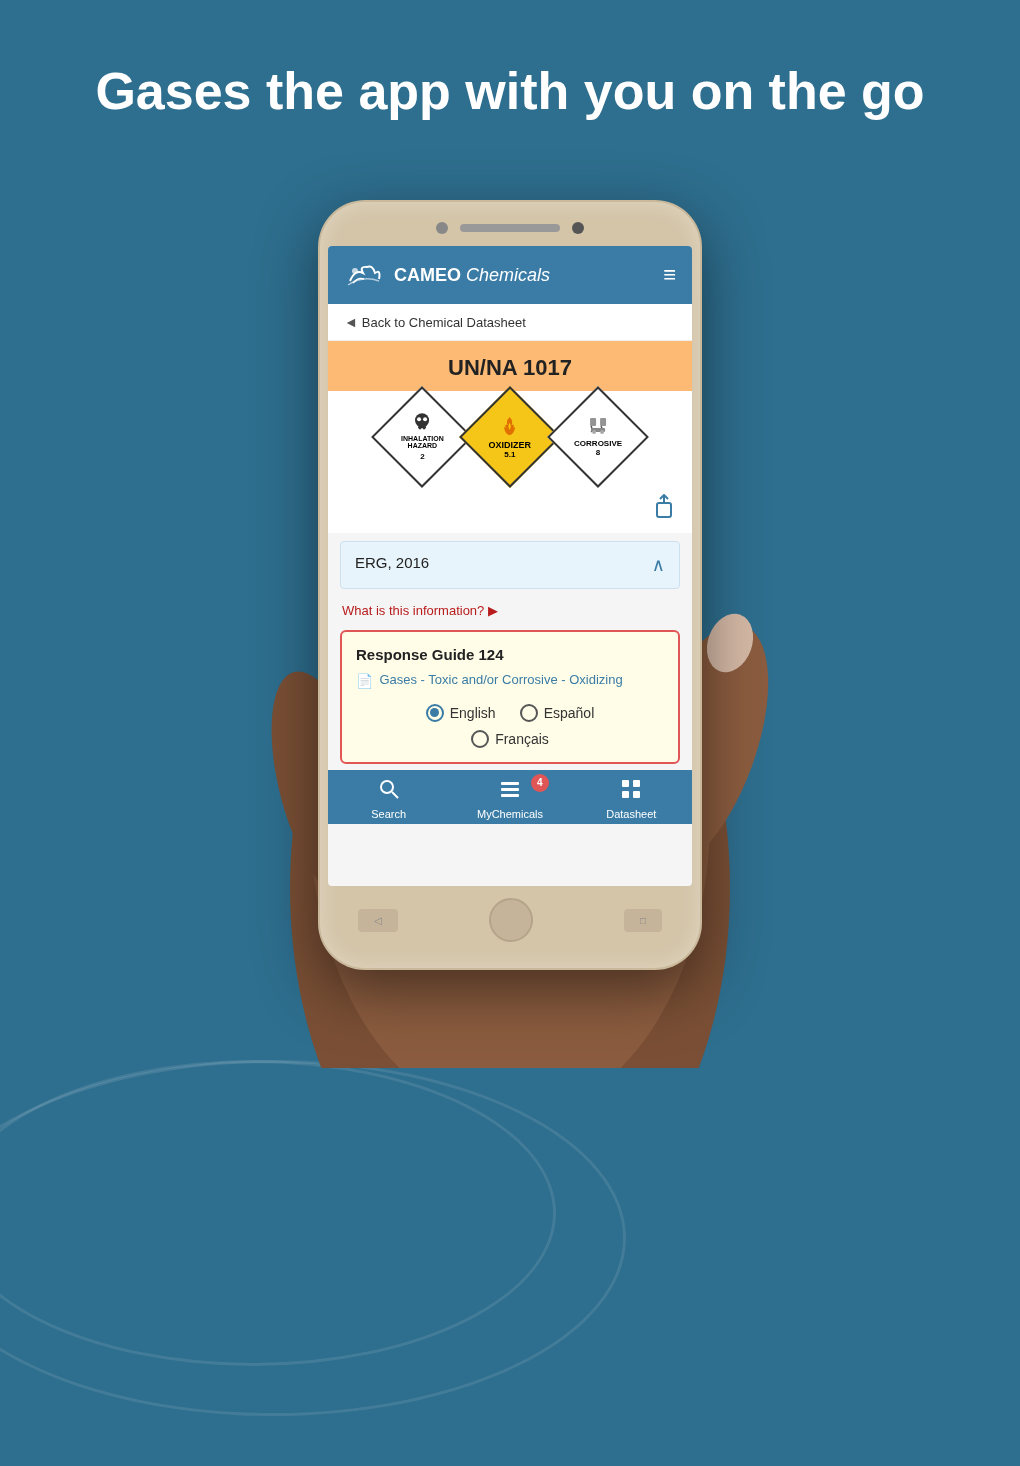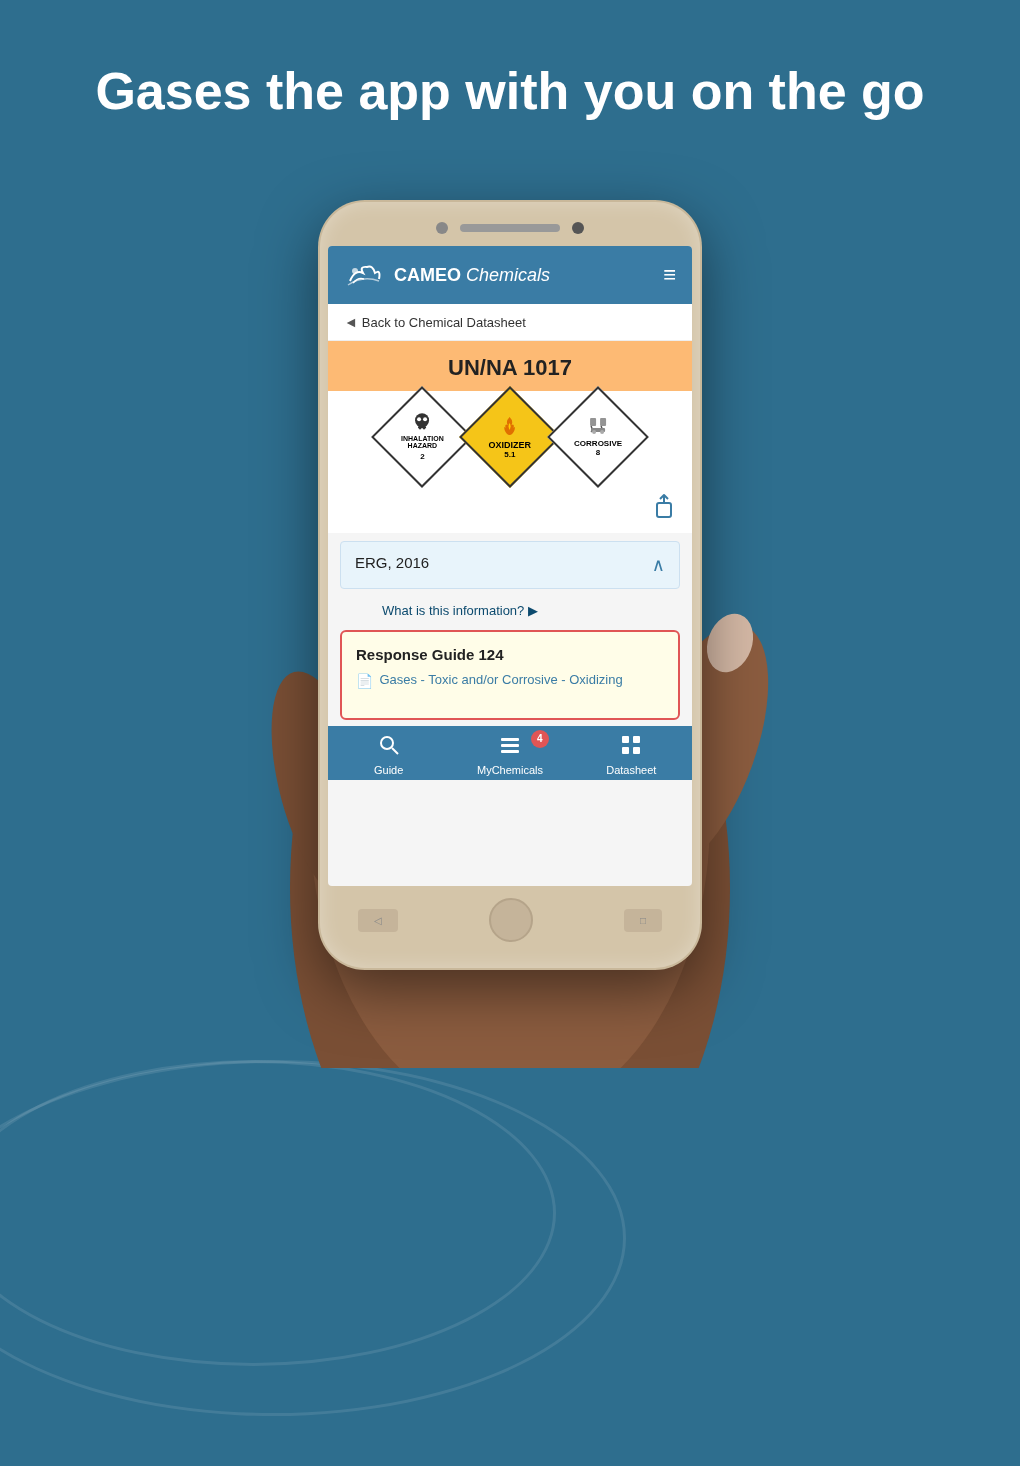--- a/index.html
+++ b/index.html
@@ -259,26 +259,25 @@
 
     .chevron-up {
       color: #3a7ca5;
       font-size: 18px;
     }
 
     
     .info-link {
       padding: 6px 14px;
       font-size: 13px;
-      color: #0c4a6e;
+      color: #b91c1c;
       display: flex;
       align-items: center;
       gap: 4px;
       cursor: pointer;
-      margin-left: 40px;
     }
 
     
     .response-guide {
       margin: 6px 12px;
       border: 2px solid #e05555;
       border-radius: 6px;
       background: #fffde8;
       padding: 14px;
     }
@@ -541,32 +540,55 @@
       </div>
 
       <div class="info-link">What is this information? ▶</div>
 
       <div class="response-guide">
         <div class="guide-title">Response Guide 124</div>
         <div class="guide-subtitle">
           <span class="pdf-icon">📄</span>
           <span>Gases - Toxic and/or Corrosive - Oxidizing</span>
         </div>
+        <div class="language-options">
+          <div class="lang-row">
+
+            <div class="radio-option">
+              <div class="radio-btn selected">
+                <div class="radio-dot"></div>
+              </div>
+              <span>English</span>
+            </div>
+
+            <div class="radio-option">
+              <div class="radio-btn"></div>
+              <span>Español</span>
+            </div>
+          </div>
+          <div class="lang-row">
+
+            <div class="radio-option">
+              <div class="radio-btn"></div>
+              <span>Français</span>
+            </div>
+          </div>
+        </div>
       </div>
 
       <div class="bottom-nav">
 
         <div class="nav-item">
           <div class="nav-icon">
             <svg width="22" height="22" viewBox="0 0 22 22">
               <circle cx="9" cy="9" r="6" fill="none" stroke="white" stroke-width="2"></circle>
               <line x1="14" y1="14" x2="20" y2="20" stroke="white" stroke-width="2"></line>
             </svg>
           </div>
-          <span>Guide</span>
+          <span>Search</span>
         </div>
 
         <div class="nav-item">
           <div class="nav-badge">4</div>
           <div class="nav-icon">
             <svg width="22" height="22" viewBox="0 0 22 22">
               <rect x="2" y="4" width="18" height="3" rx="1" fill="white"></rect>
               <rect x="2" y="10" width="18" height="3" rx="1" fill="white"></rect>
               <rect x="2" y="16" width="18" height="3" rx="1" fill="white"></rect>
             </svg>

